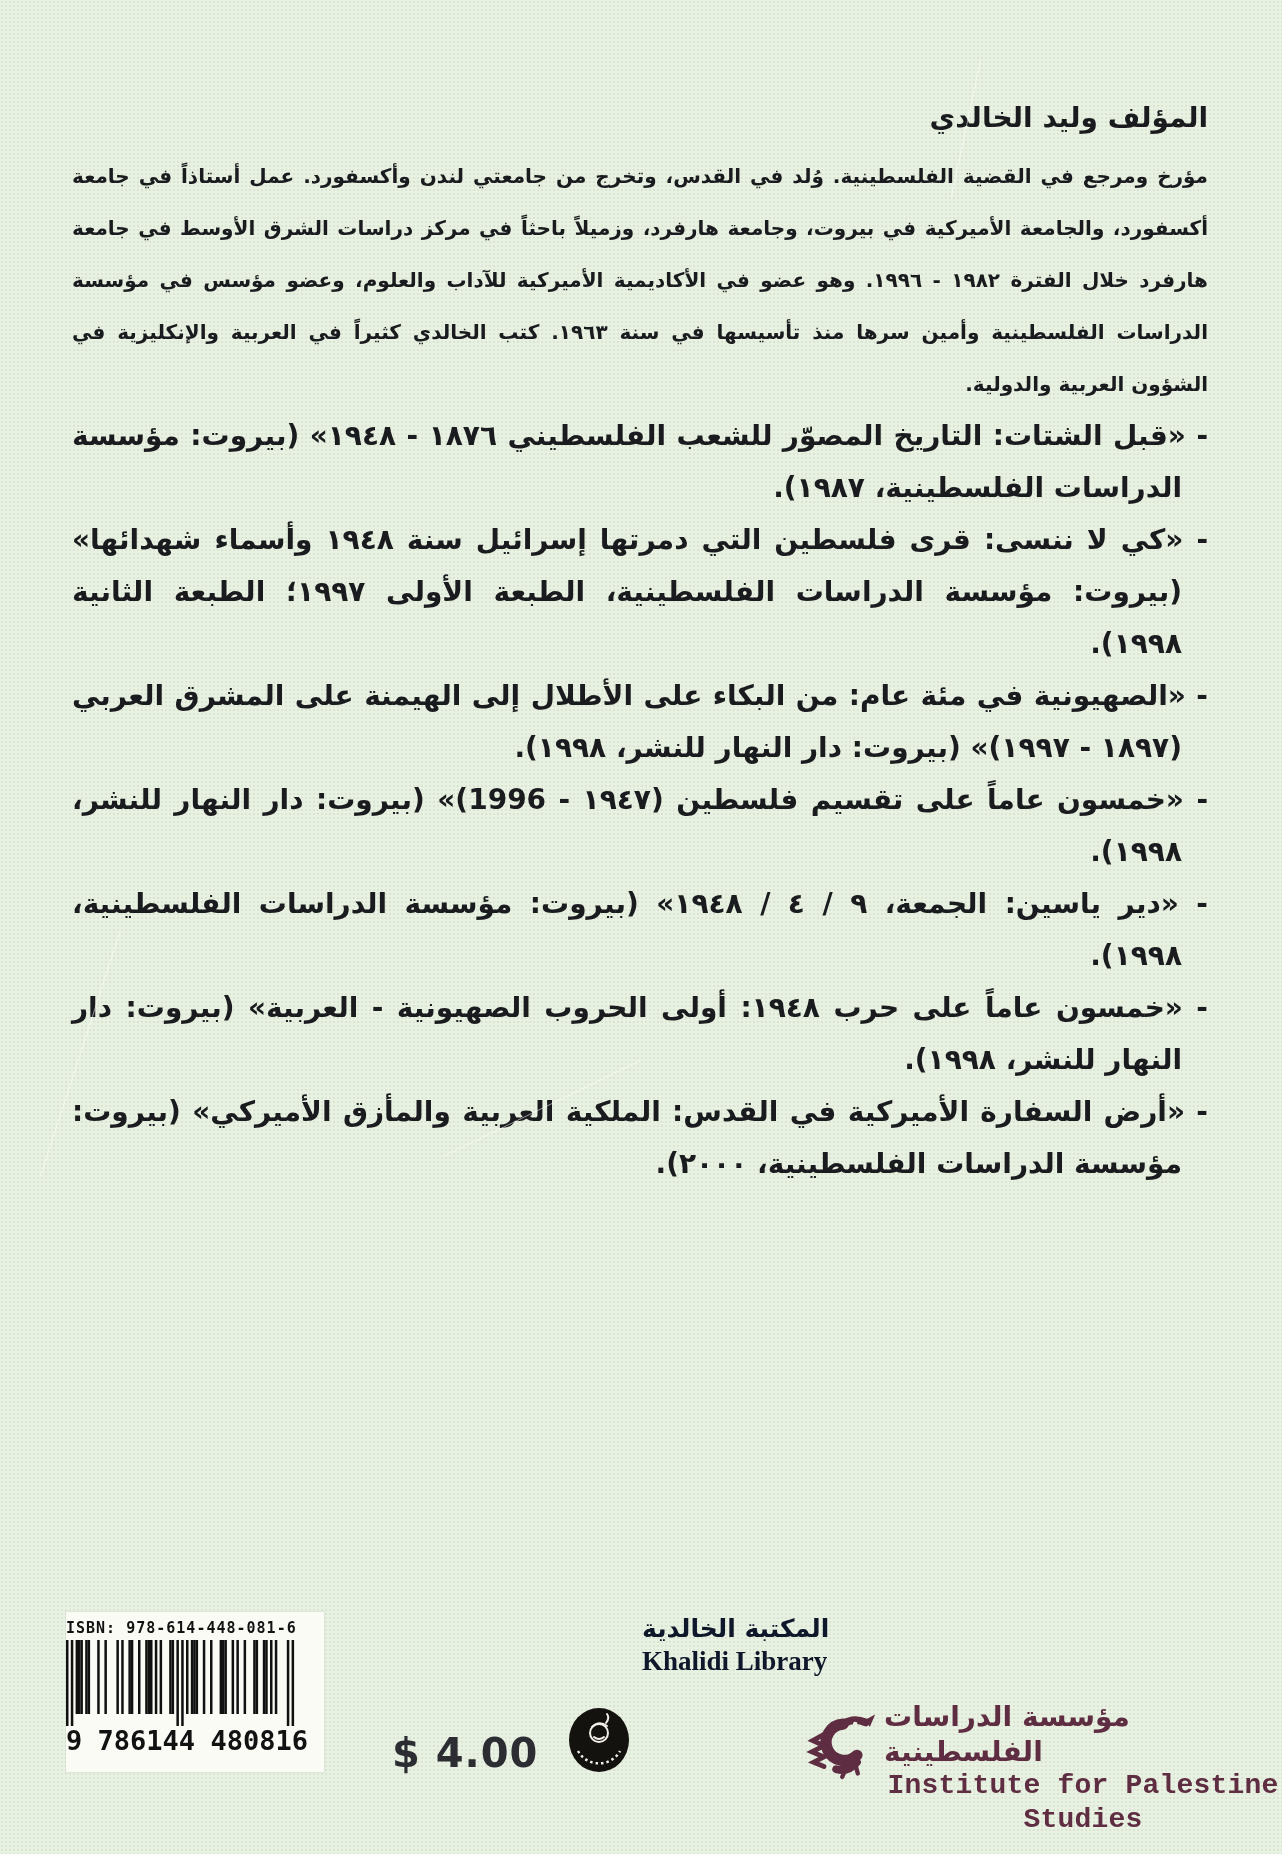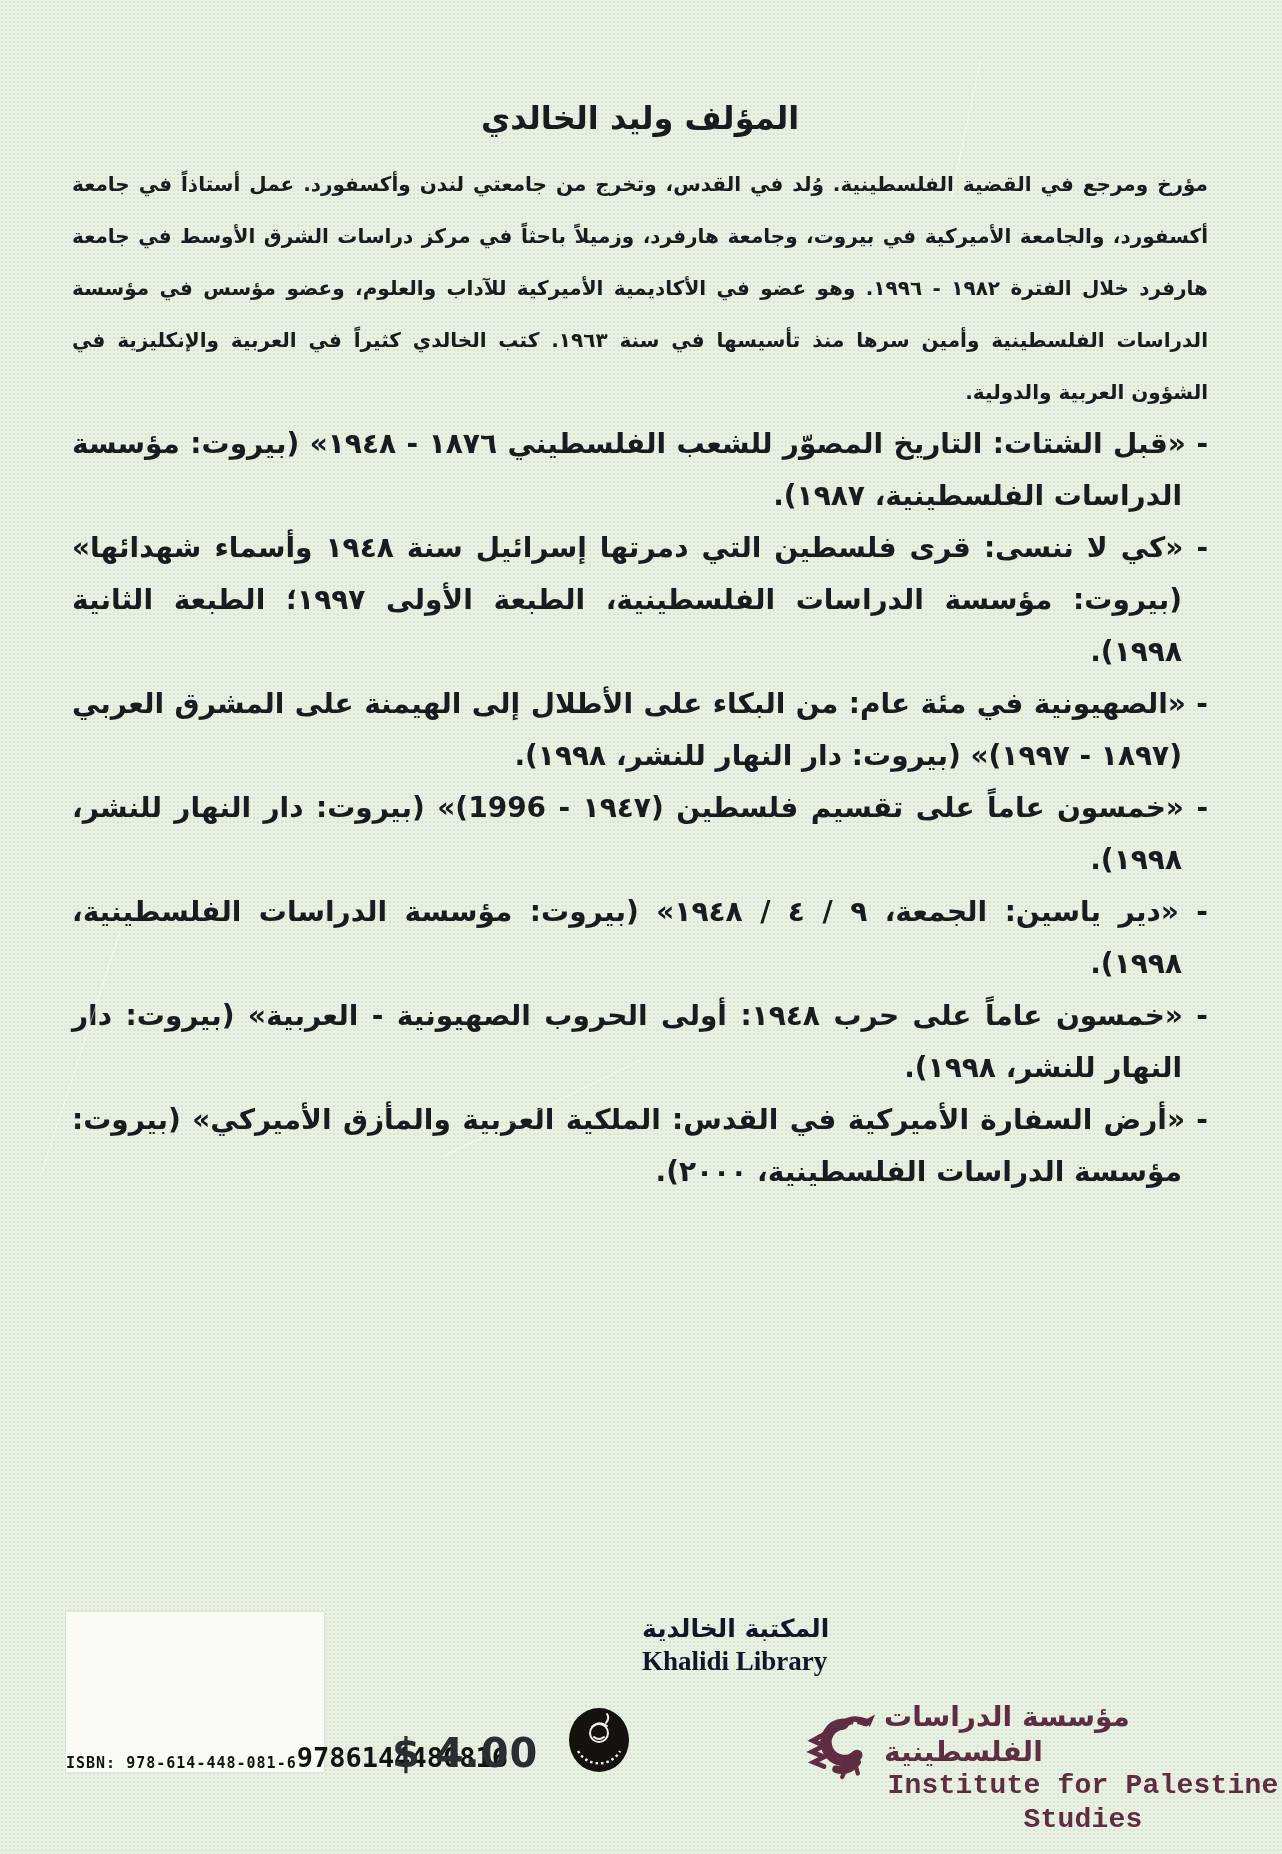--- a/index.html
+++ b/index.html
@@ -8,32 +8,32 @@
     background-color:#e9f1e4;
     background-image:radial-gradient(#d7e6cd 1px, transparent 1.2px);
     background-size:4px 4px;
     font-family:"DejaVu Sans", sans-serif;
   }
   
   .content{
     position:absolute;top:96px;right:74px;left:72px;
     direction:rtl;color:#1a1b1e;font-weight:bold;
   }
-  .page-title{font-size:32px;line-height:44px;margin:0 0 18px 0;text-align:center;}
+  .page-title{font-size:28px;line-height:44px;margin:0 0 10px 0;}
   .bio{font-size:20px;line-height:52px;text-align:justify;margin:0;}
   .list-intro{font-size:28px;line-height:52px;margin:0;}
   .book{
     font-size:28px;line-height:52px;text-align:justify;
     text-indent:-26px;padding-right:26px;
   }
   
   .barcode-box{
     position:absolute;left:66px;top:1612px;width:258px;height:160px;
     background:#fbfbf6;box-shadow:0 0 0 1px rgba(0,0,0,0.04);
-    display:flex;align-items:flex-end;padding-top:7px;box-sizing:border-box;
+    display:flex;flex-direction:column;align-items:flex-start;padding-top:7px;box-sizing:border-box;
   }
   .isbn-label{
     font-family:"DejaVu Sans Mono", monospace;font-weight:bold;
     font-size:15px;letter-spacing:1px;color:#121212;white-space:nowrap;
   }
   .bars{margin-top:3px;fill:#101010;}
   .barcode-digits{
     width:242px;display:flex;justify-content:space-between;align-items:flex-end;
     font-family:"DejaVu Sans Mono", monospace;font-size:27px;font-weight:bold;
     color:#121212;margin-top:1px;line-height:28px;

